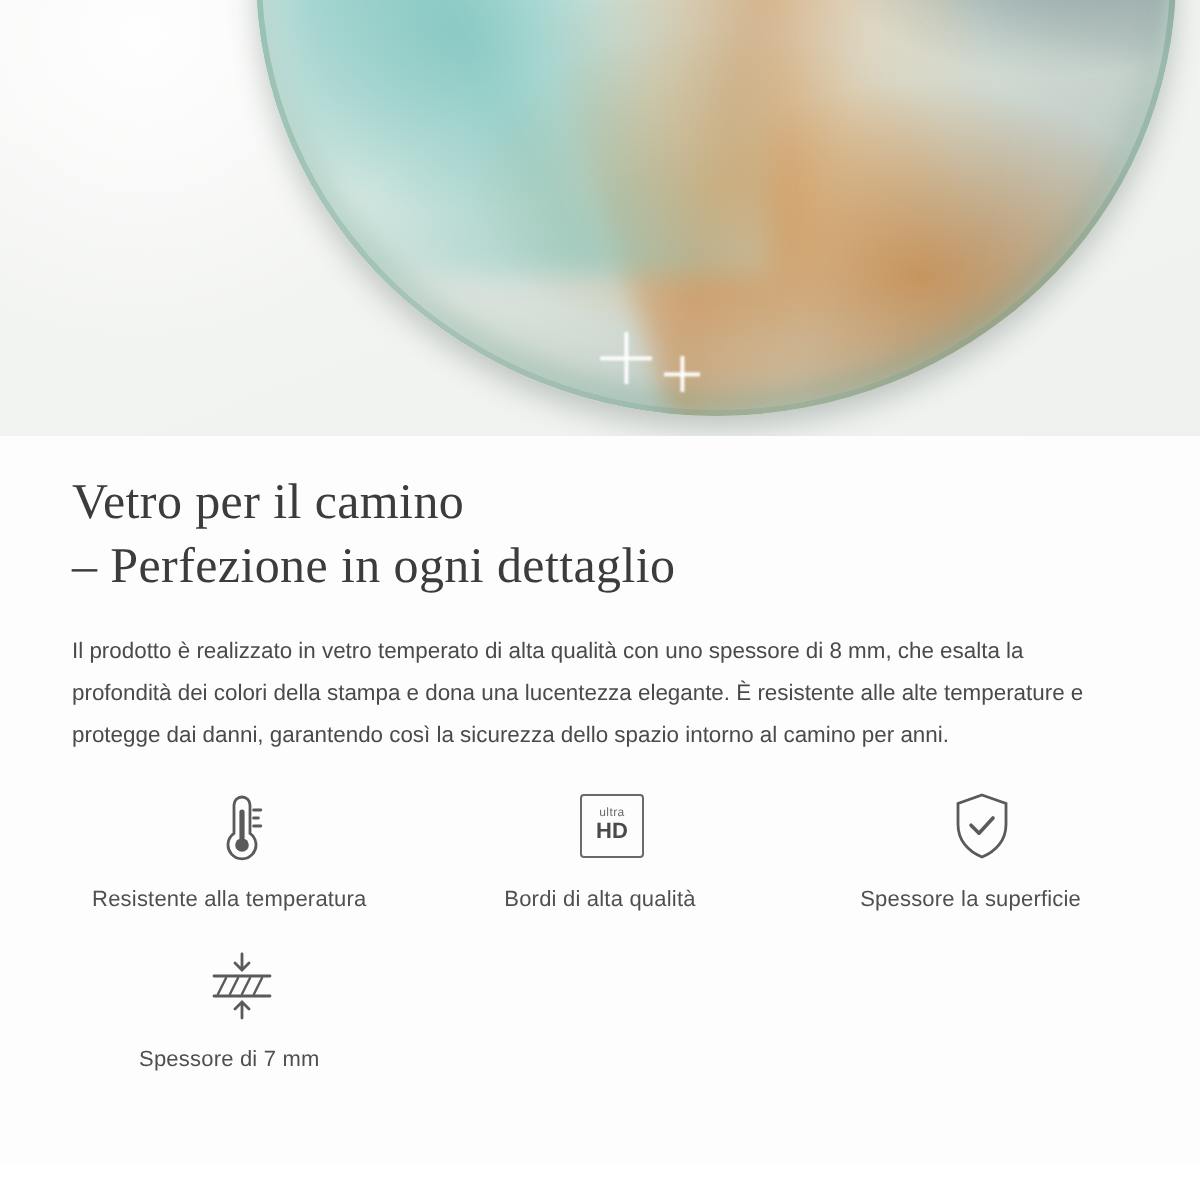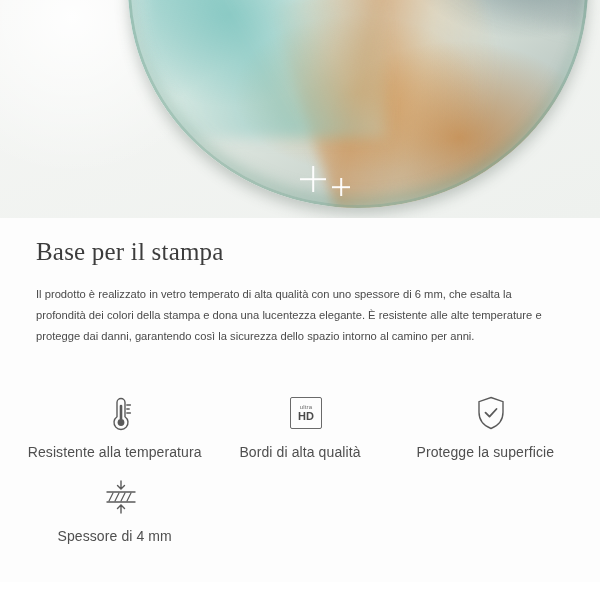--- a/index.html
+++ b/index.html
@@ -166,21 +166,21 @@
   .feature-icon {
     height: 46px;
     display: flex;
     align-items: center;
     justify-content: center;
     color: #5a5a5a;
     padding-left: 12px;
   }
   .feature-label {
     margin-top: 8px;
-    font-size: 14px;
+    font-size: 11px;
     color: #4f4f4f;
     text-align: right;
     letter-spacing: 0.1px;
   }
   .ultrahd-box {
     width: 30px;
     height: 30px;
     border: 1.4px solid #6a6a6a;
     border-radius: 2px;
     display: flex;
@@ -213,23 +213,24 @@
       <div class="swirl-b"></div>
       <div class="swirl-c"></div>
       <div class="edge"></div>
     </div>
     <div class="sparkle sparkle-1"></div>
     <div class="sparkle sparkle-2"></div>
   </div>
 
   <div class="content">
     <h1 class="headline">
-      <span>Base per il stampa</span>
+      <span>Vetro per il camino</span>
+      <span class="line2">– Perfezione in ogni dettaglio</span>
     </h1>
-    <p class="body-copy">Il prodotto è realizzato in vetro temperato di alta qualità con uno spessore di 6 mm, che esalta la profondità dei colori della stampa e dona una lucentezza elegante. È resistente alle alte temperature e protegge dai danni, garantendo così la sicurezza dello spazio intorno al camino per anni.</p>
+    <p class="body-copy">Il prodotto è realizzato in vetro temperato di alta qualità con uno spessore di 8 mm, che esalta la profondità dei colori della stampa e dona una lucentezza elegante. È resistente alle alte temperature e protegge dai danni, garantendo così la sicurezza dello spazio intorno al camino per anni.</p>
   </div>
 
   <div class="features">
 
     <div class="feature">
       <div class="feature-icon">
         <svg width="34" height="40" viewBox="0 0 34 40" fill="none" stroke="#5a5a5a" stroke-width="1.4">
           <path d="M17 5.5a4 4 0 0 1 4 4v14.2a7 7 0 1 1-8 0V9.5a4 4 0 0 1 4-4z"></path>
           <path d="M17 13v12.6" stroke-width="2.6" stroke-linecap="round"></path>
           <circle cx="17" cy="29.5" r="3.4" fill="#5a5a5a" stroke="none"></circle>
@@ -249,33 +250,33 @@
       <div class="feature-label">Bordi di alta qualità</div>
     </div>
 
     <div class="feature">
       <div class="feature-icon">
         <svg width="34" height="38" viewBox="0 0 34 38" fill="none" stroke="#5a5a5a" stroke-width="1.4">
           <path d="M17 3.5l12 4.2v10.5c0 8-5.2 13.6-12 16.3-6.8-2.7-12-8.3-12-16.3V7.7L17 3.5z"></path>
           <path d="M11.5 18.6l4 4 7-7.6" stroke-width="1.8" stroke-linecap="round" stroke-linejoin="round"></path>
         </svg>
       </div>
-      <div class="feature-label">Protegge la superficie</div>
+      <div class="feature-label">Spessore la superficie</div>
     </div>
 
 
 
     <div class="feature">
       <div class="feature-icon">
         <svg width="40" height="36" viewBox="0 0 40 36" fill="none" stroke="#5a5a5a" stroke-width="1.4" stroke-linecap="round">
           <path d="M20 2v7M16.5 6.5L20 10l3.5-3.5"></path>
           <path d="M6 13h28M6 23h28"></path>
           <path d="M8 22l4-8M14 22l4-8M20 22l4-8M26 22l4-8" stroke-width="1.2"></path>
           <path d="M20 34v-7M16.5 29.5L20 26l3.5 3.5"></path>
         </svg>
       </div>
-      <div class="feature-label">Spessore di 4 mm</div>
+      <div class="feature-label">Spessore di 7 mm</div>
     </div>
 
   </div>
 
   <div class="bottom-bar"></div>
 </div>
 
 </body></html>

